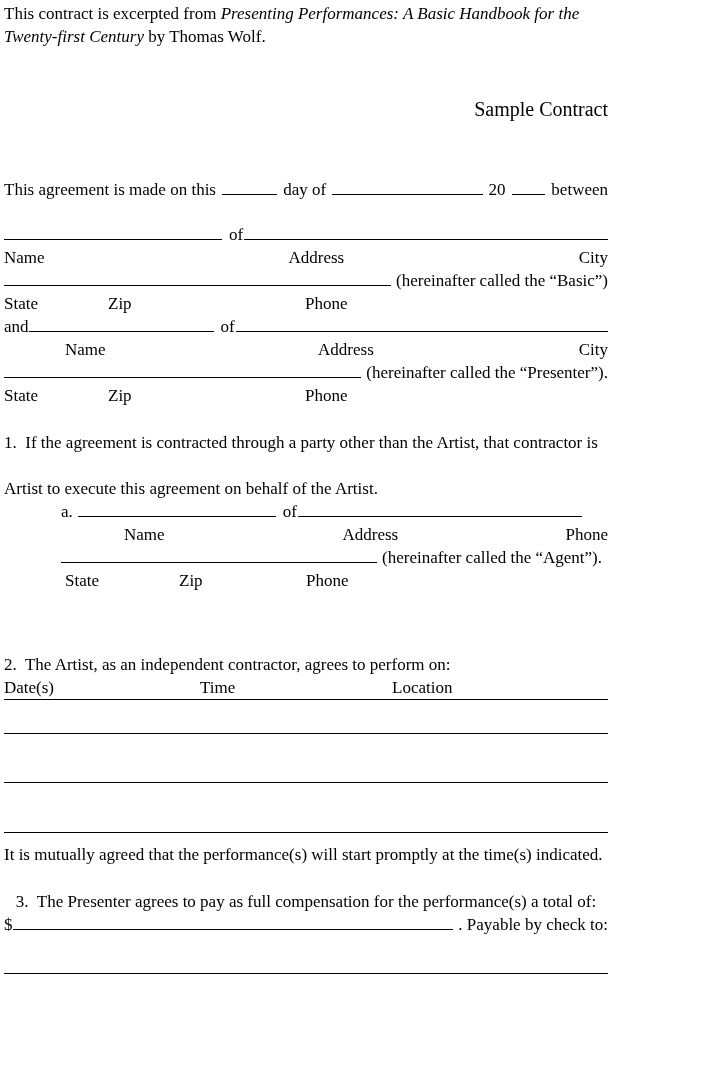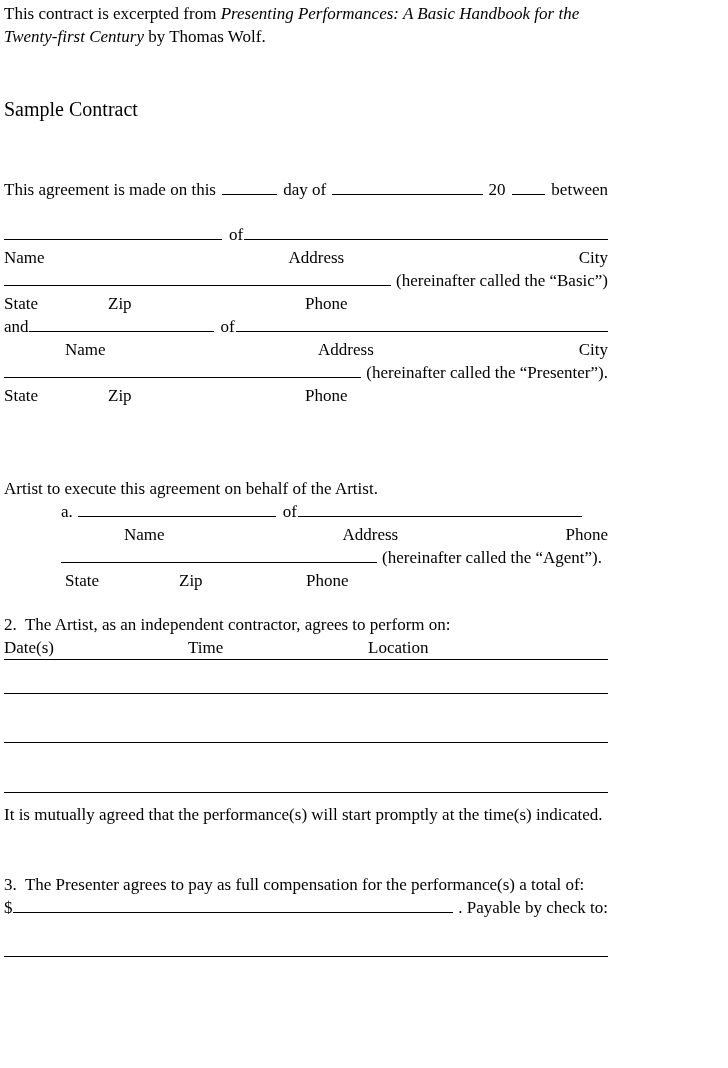--- a/index.html
+++ b/index.html
@@ -12,21 +12,21 @@
     font-size: 17px;
     line-height: 23px;
     color: #000;
     overflow: hidden;
     background: #fff;
   }
   p { margin: 0; white-space: pre-wrap; }
   .heading {
     font-size: 20px;
     font-weight: normal;
-    text-align: left;
+    text-align: right;
     margin: 48px 0 16px 0;
     line-height: 26px;
   }
   .row { display: flex; align-items: baseline; }
   .row span { white-space: pre; }
   .gap6 { gap: 6px; text-align: right; }
   .bl {
     display: inline-block;
     height: 1px;
     border-bottom: 1px solid #000;
@@ -54,30 +54,31 @@
   .lb127 { width: 127px; }
   .indent57  { padding-left: 57px; }
   .indent61  { padding-left: 61px; }
   .indent120 { padding-left: 120px; }
   .mr26 { margin-right: 26px; }
   .mr6  { margin-right: 6px; }
   .agreement-row { margin-top: 56px; }
   .parties-start { margin-top: 22px; }
   .consideration { margin-top: 37px; }
   .clause1 { margin-top: 24px; }
-  .clause2 { margin-top: 21px; }
+  .clause2 { margin-top: 61px; }
   .date-row {
     border-bottom: 1.5px solid #000;
+    gap: 12px;
   }
   .hr { border-bottom: 1px solid #000; height: 0; }
   .hr1 { margin-top: 33px; }
   .hr2 { margin-top: 48px; }
   .hr3 { margin-top: 49px; }
   .mutual { margin-top: 10px; }
-  .clause3 { margin-top: 47px; }
+  .clause3 { margin-top: 24px; text-align: center; }
   .final-hr { margin-top: 37px; }
   i { font-style: italic; }
 </style>
 </head>
 <body>
 
 <div class="page">
 
   <p class="intro"><span>This contract is excerpted from </span><i>Presenting Performances: A Basic Handbook for the</i><br><i>Twenty-first Century</i><span> by Thomas Wolf.</span></p>
 
@@ -128,21 +129,21 @@
     <span class="bl grow"></span>
     <span class="after-blank">(hereinafter called the “Presenter”).</span>
   </div>
   <div class="row">
     <span class="lb104">State</span>
     <span class="lb197">Zip</span>
     <span>Phone</span>
   </div>
 
 
-  <p class="clause1"><br><br><span>Artist to execute this agreement on behalf of the Artist.</span></p>
+  <p class="clause1"><span>1.  If the agreement is contracted through a party other than the Artist, that contractor is</span><br><br><span>Artist to execute this agreement on behalf of the Artist.</span></p>
 
   <div class="row indent57">
     <span>a.</span>
     <span class="bl w198"></span>
     <span class="of">of</span>
     <span class="bl grow mr26"></span>
   </div>
   <div class="row indent120">
     <span class="lb241">Name</span>
     <span class="lb246">Address</span>

